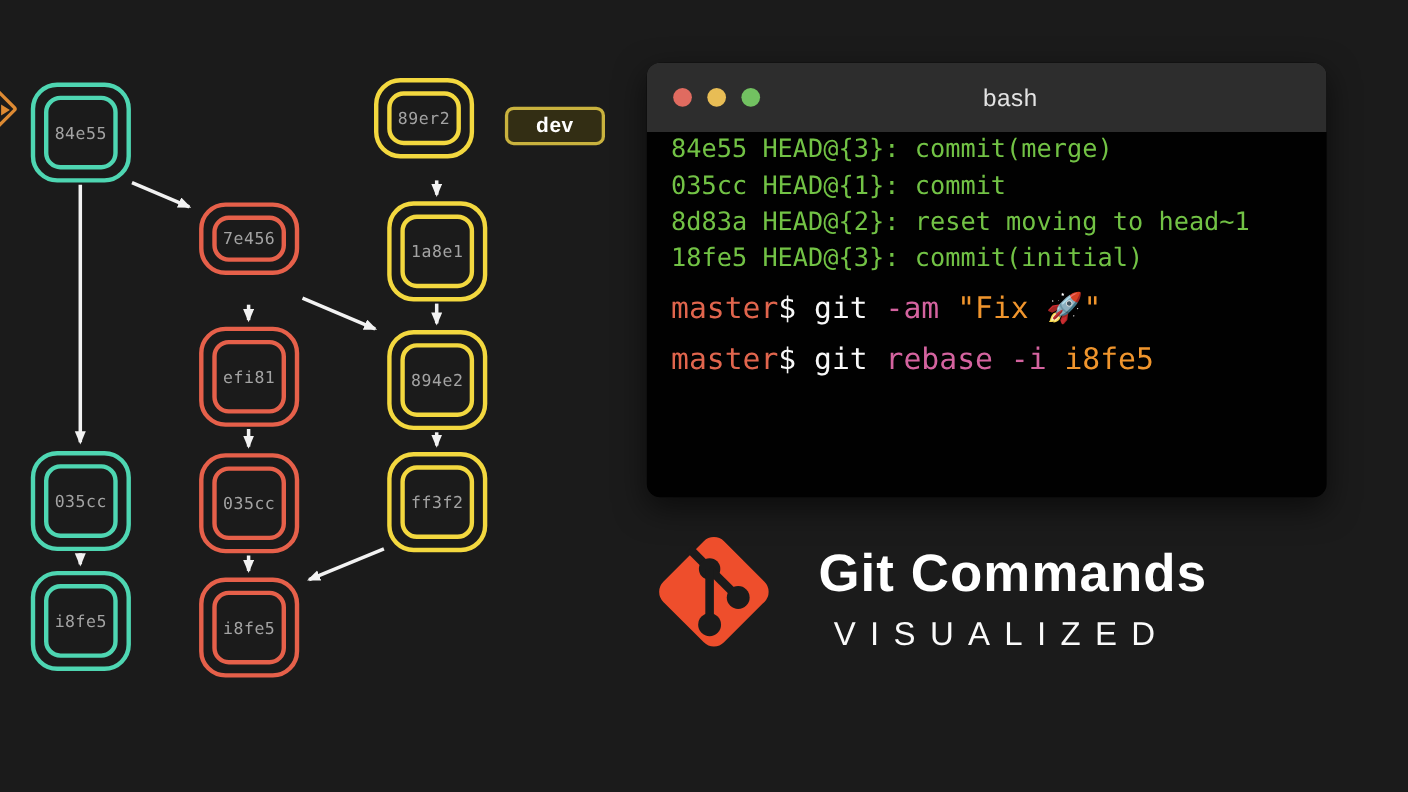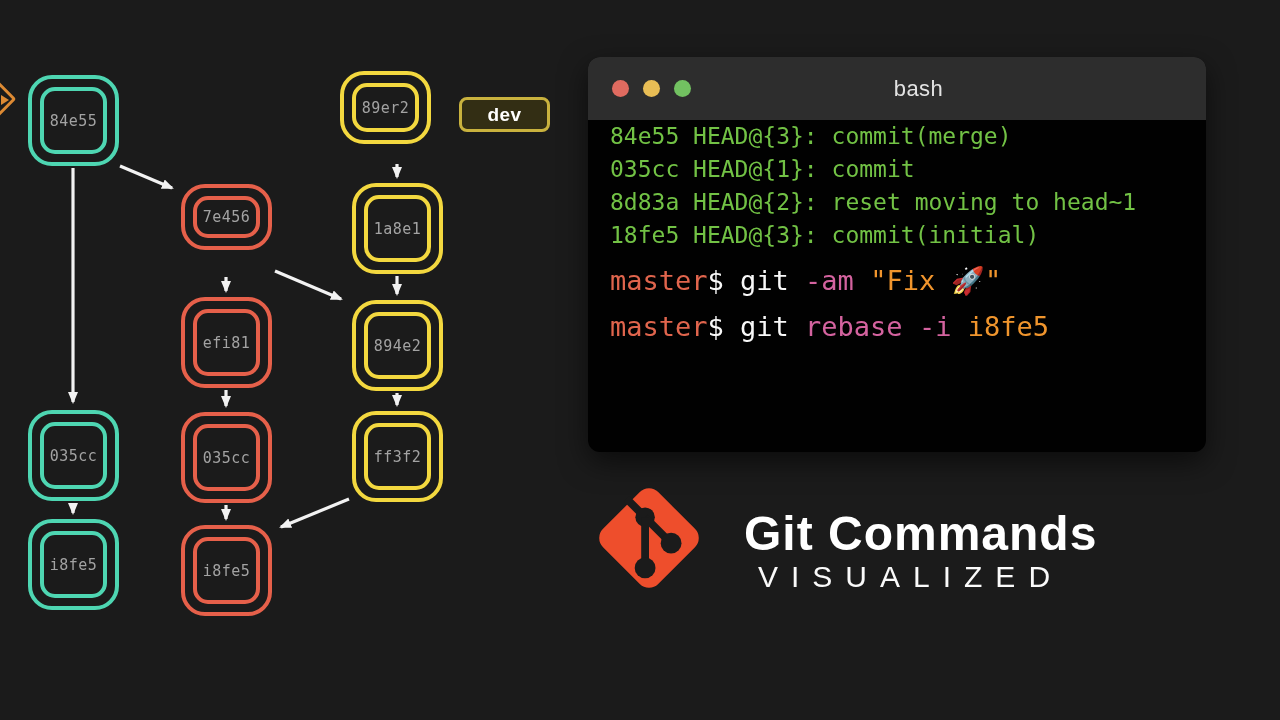--- a/index.html
+++ b/index.html
@@ -67,21 +67,21 @@
   }
   .term-line { white-space:pre; }
   .term-line.cmd { font-size:27px; line-height:34px; margin-top:12px; }
   .term-line.cmd:first-child { margin-top:26px; }
   .term-line.out { font-size:23px; line-height:33px; }
   .cmd + .out { margin-top:10px; }
 
   
   .git-logo { position:absolute; left:584px; top:467px; width:130px; height:142px; }
   .page-title {
-    position:absolute; left:744px; top:508px;
+    position:absolute; left:744px; top:496px;
     font-size:48px; line-height:52px; font-weight:bold; letter-spacing:1px;
     color:#ffffff;
   }
   .page-subtitle {
     position:absolute; left:758px; top:558px;
     font-size:30px; line-height:38px; font-weight:500; letter-spacing:13px;
     color:#fafafa;
   }
 </style>
 </head>

